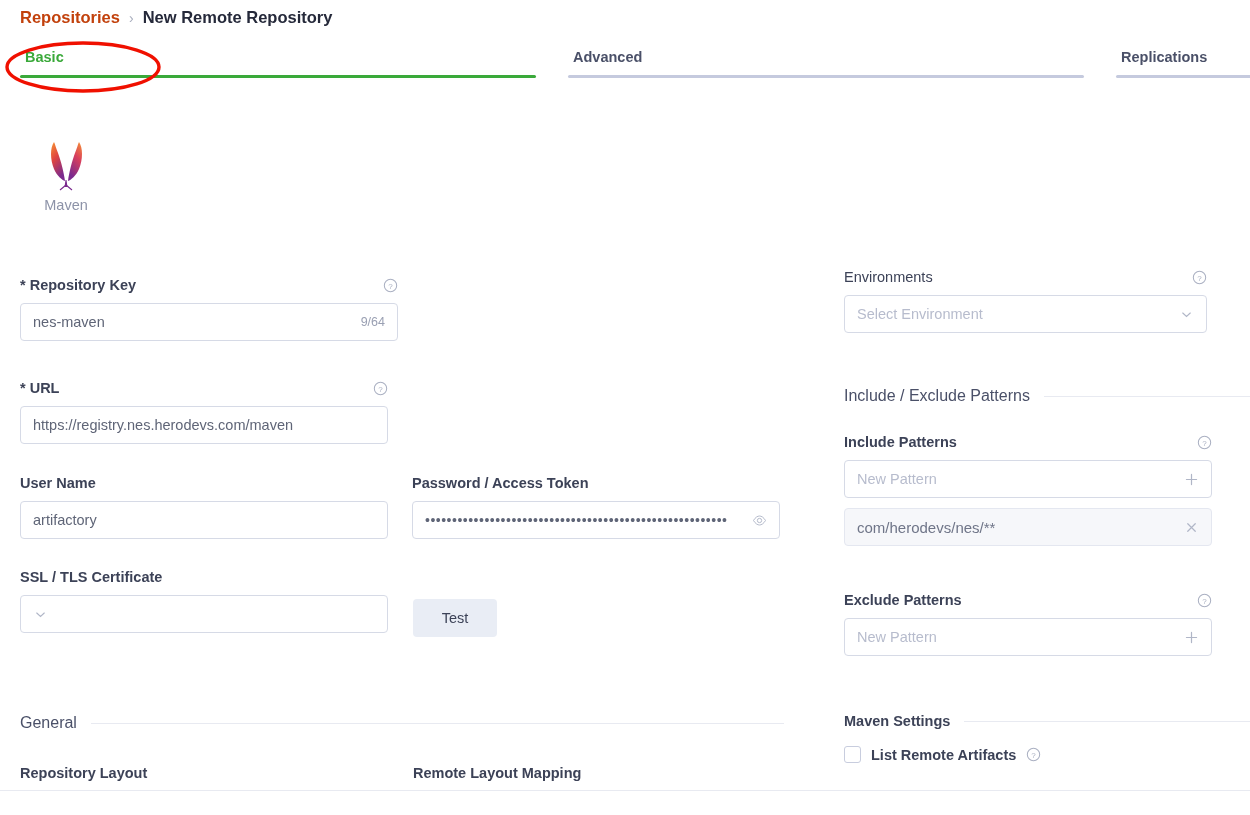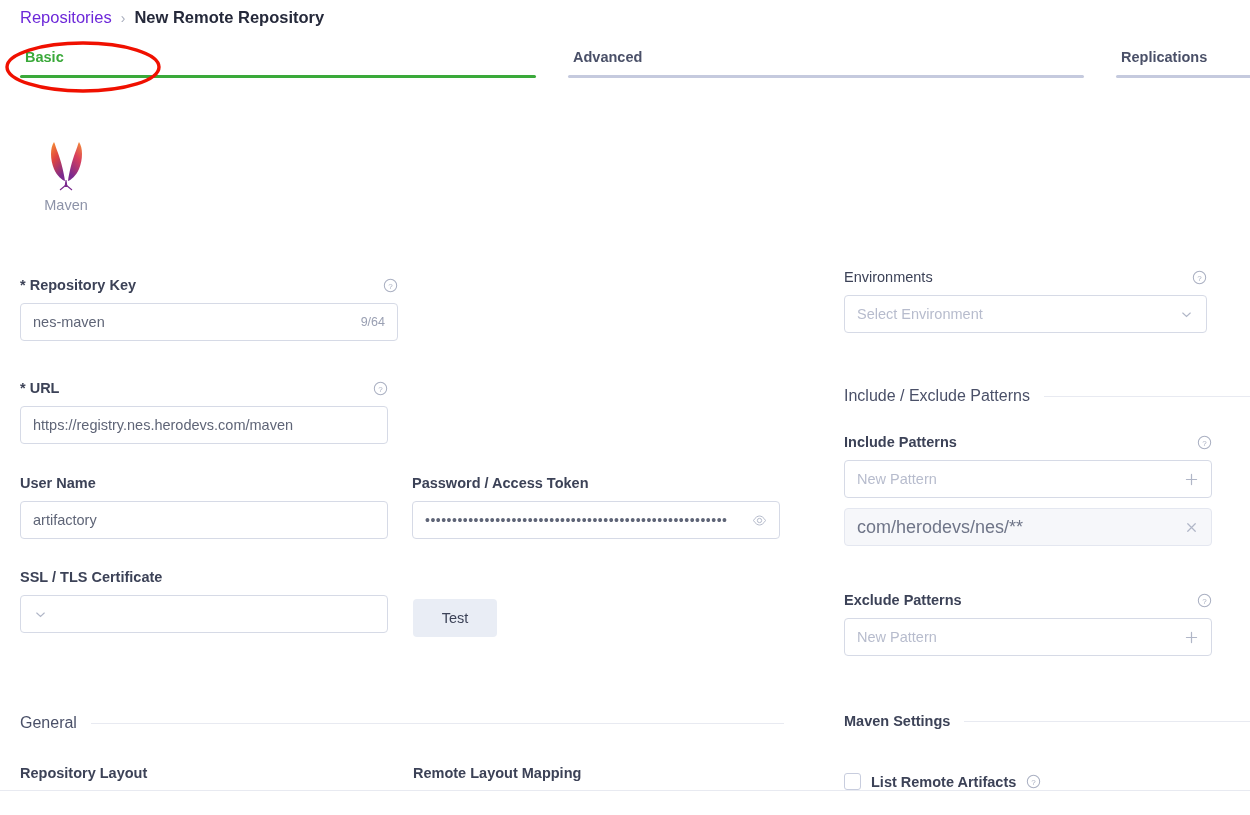--- a/index.html
+++ b/index.html
@@ -11,21 +11,21 @@
     overflow: hidden;
   }
   .page { position: relative; width: 1250px; height: 815px; background: #fff; }
 
   
   .breadcrumb {
     position: absolute; left: 20px; top: 8px;
     display: flex; align-items: center; gap: 9px;
     font-size: 16.5px;
   }
-  .bc-link { color: #6d28d9; font-weight: 400; }
+  .bc-link { color: #c2410c; font-weight: 700; }
   .bc-sep { color: #a8adbd; font-size: 14px; }
   .bc-current { color: #25293a; font-weight: 700; }
 
   
   .tabs { position: absolute; left: 0; top: 48px; width: 1250px; height: 36px; }
   .tab { position: absolute; top: 0; }
   .tab-label {
     font-size: 14.5px; font-weight: 600;
     white-space: nowrap; line-height: 18px;
   }
@@ -75,37 +75,37 @@
   .input-text.placeholder { color: #b7bccd; }
   .counter { font-size: 12.5px; color: #9aa0b3; margin-left: 24px; }
   .dots { font-size: 14px; color: #5f6577; letter-spacing: .5px; overflow: hidden; white-space: nowrap; flex: 1; }
 
   .chip {
     height: 38px; width: 100%;
     border: 1px solid #e4e7f0; border-radius: 4px;
     background: #f6f7fa; display: flex; align-items: center;
     padding: 0 12px; margin-top: 10px;
   }
-  .chip-text { font-size: 18px; color: #6f7588; flex: 1; }
+  .chip-text { font-size: 15px; color: #6f7588; flex: 1; }
 
   
   .section { display: flex; align-items: center; gap: 14px; }
   .section-title { font-size: 16px; color: #4a5068; white-space: nowrap; }
   .section-title.bold { font-weight: 700; color: #3c4257; font-size: 14.5px; }
   .section-rule { flex: 1; height: 1px; background: #e8eaf1; }
 
   .test-btn {
     position: absolute; left: 413px; top: 599px;
     width: 84px; height: 38px;
     background: #e9edf5; border: none; border-radius: 4px;
     color: #3c4257; font-size: 14.5px; font-family: inherit;
     cursor: pointer;
   }
 
-  .checkbox-row { display: flex; align-items: center; gap: 10px; margin-top: 27px; }
+  .checkbox-row { display: flex; align-items: center; gap: 10px; }
   .checkbox {
     width: 17px; height: 17px; border: 1.5px solid #c8cdde;
     border-radius: 3px; background: #fff; flex: none;
   }
   .checkbox-label { font-size: 14.5px; font-weight: 700; color: #3c4257; }
 
   .icon-help { width: 15px; height: 15px; flex: none; }
   .icon-sm { width: 15px; height: 15px; flex: none; }
 
   .bottom-rule { position: absolute; left: 0; top: 790px; width: 1250px; height: 1px; background: #e8eaf1; }

